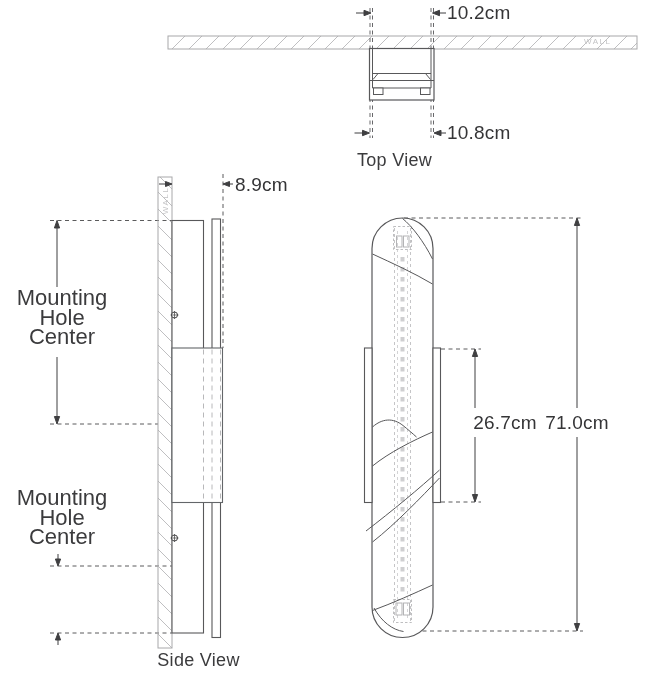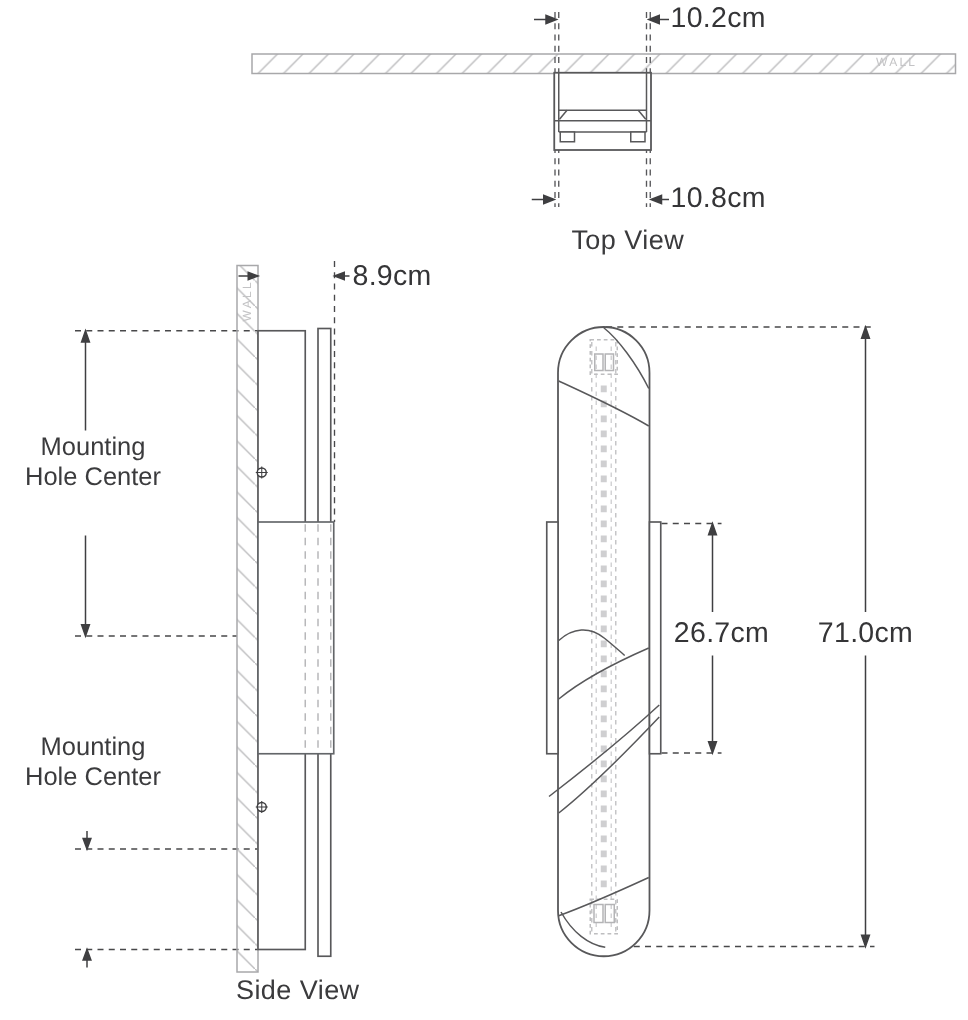--- a/index.html
+++ b/index.html
@@ -3,21 +3,21 @@
 <meta charset="utf-8">
 <style>
   html,body{margin:0;padding:0;background:#fff;}
   .stage{position:relative;width:645px;height:680px;background:#fff;overflow:hidden;
          font-family:"Liberation Sans",sans-serif;color:#353537;}
   .stage svg{position:absolute;left:0;top:0;}
   .lbl{position:absolute;white-space:nowrap;color:#353537;}
   .dim{font-size:19px;letter-spacing:.2px;}
   .view{font-size:18px;letter-spacing:.3px;color:#3b3b3d;}
   .center{text-align:center;}
-  .mount{position:absolute;width:116px;text-align:center;font-size:17px;line-height:19.5px;color:#3b3b3d;}
+  .mount{position:absolute;width:116px;text-align:center;font-size:22px;line-height:19.5px;color:#3b3b3d;}
   .wall-tag{position:absolute;font-size:8px;letter-spacing:1.5px;color:#c3c3c5;}
   .wall-tag-side{transform:rotate(-90deg);transform-origin:center;}
 </style>
 </head>
 <body>
 
 <div class="stage">
 
   <svg width="645" height="680" viewBox="0 0 645 680">
     <defs>
@@ -173,33 +173,33 @@
         <line x1="577" y1="437" x2="577" y2="624"></line>
         <path d="M577 218 L574.4 225.5 L579.6 225.5 Z"></path>
         <path d="M577 631 L574.4 623.5 L579.6 623.5 Z"></path>
       </g>
     </g>
   </svg>
 
   <div class="lbl dim" style="left:447px;top:2px;">10.2cm</div>
   <div class="lbl dim" style="left:447px;top:122px;">10.8cm</div>
   <div class="wall-tag" style="left:584px;top:37px;">WALL</div>
-  <div class="lbl view center" style="left:346px;top:150px;width:145px;text-align:center;">Top View</div>
+  <div class="lbl view center" style="left:322px;top:150px;width:145px;text-align:center;">Top View</div>
 
   <div class="lbl dim" style="left:235px;top:174px;">8.9cm</div>
   <div class="wall-tag wall-tag-side" style="left:150px;top:196px;width:30px;text-align:center;">WALL</div>
 
   <div class="mount" style="left:4px;top:288px;">
     <div>Mounting</div>
     <div>Hole Center</div>
   </div>
 
   <div class="mount" style="left:4px;top:488px;">
     <div>Mounting</div>
     <div>Hole Center</div>
   </div>
 
-  <div class="lbl dim center" style="left:440px;top:412px;width:82px;">26.7cm</div>
+  <div class="lbl dim center" style="left:440px;top:412px;width:82px;padding-left:24px;">26.7cm</div>
   <div class="lbl dim center" style="left:536px;top:412px;width:82px;">71.0cm</div>
 
   <div class="lbl view center" style="left:131px;top:650px;width:135px;">Side View</div>
 
 </div>
 
 </body></html>

